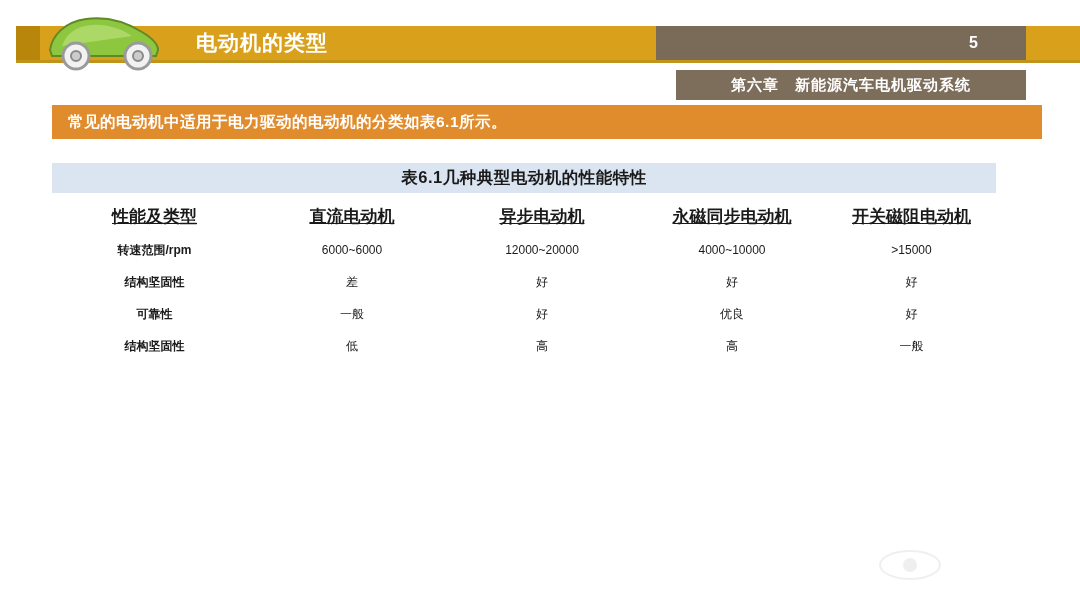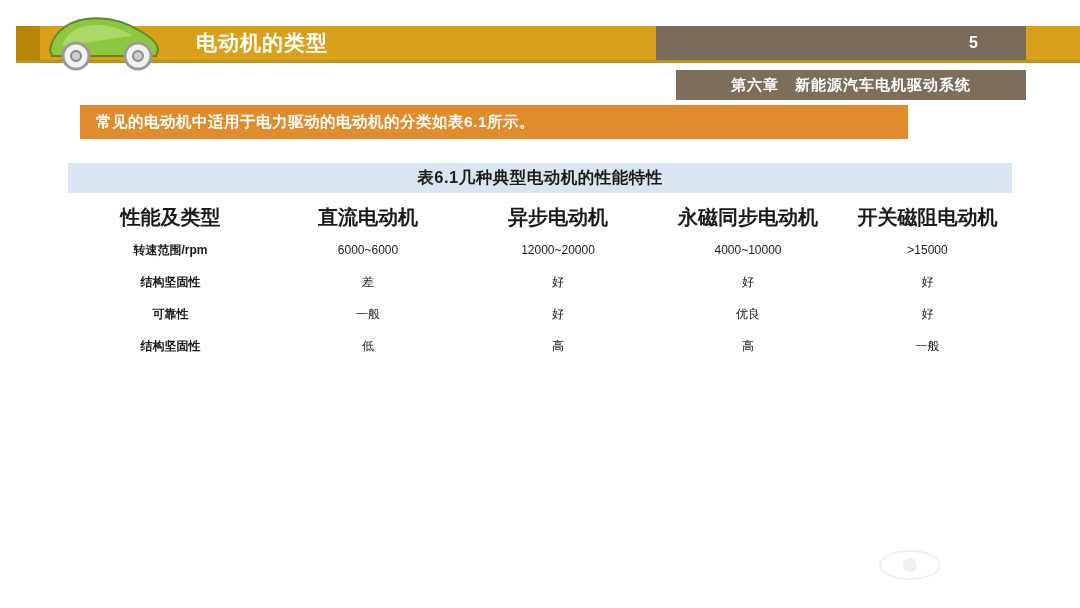--- a/index.html
+++ b/index.html
@@ -87,39 +87,39 @@
     top: 6px;
     left: 22px;
     width: 130px;
     height: 68px;
   }
 
   
   .statement {
     position: absolute;
     top: 105px;
-    left: 80px;
-    width: 828px;
+    left: 52px;
+    width: 990px;
     height: 34px;
     background: #e08b2c;
     color: #ffffff;
     font-size: 15.5px;
     font-weight: bold;
     display: flex;
     align-items: center;
     padding-left: 16px;
     box-sizing: border-box;
     letter-spacing: 0.5px;
   }
 
   
   .table-wrap {
     position: absolute;
     top: 163px;
-    left: 68px;
+    left: 52px;
     width: 944px;
   }
   .table-caption {
     height: 30px;
     background: #dbe5f1;
     color: #1a1a1a;
     font-size: 16.5px;
     font-weight: bold;
     display: flex;
     align-items: center;
@@ -134,22 +134,23 @@
   }
   table td {
     text-align: center;
     font-size: 12px;
     color: #1a1a1a;
     padding: 5px 0 5px 0;
     line-height: 22px;
   }
   table tr.head-row td {
     font-weight: bold;
-    font-size: 20px;
+    font-size: 17px;
     padding-bottom: 6px;
+    text-decoration: underline;
   }
   table tr td:first-child {
     font-weight: bold;
     width: 200px;
   }
   table tr.head-row td:first-child {
     font-weight: bold;
   }
   col.c0 { width: 205px; }
   col.c1 { width: 190px; }

